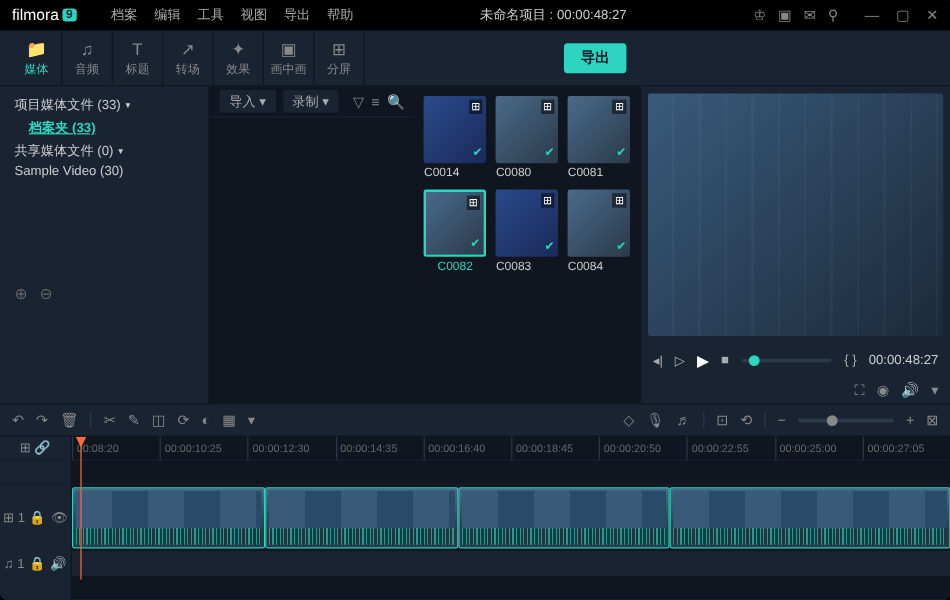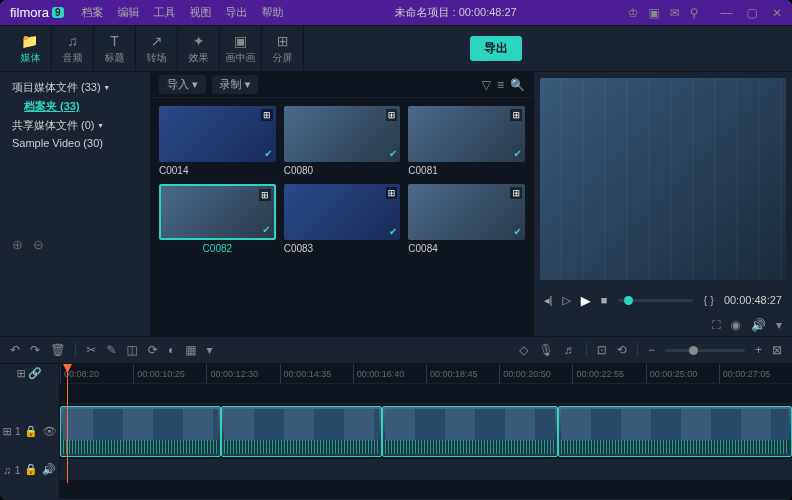--- a/index.html
+++ b/index.html
@@ -1,48 +1,48 @@
 <!DOCTYPE html>
 <html><head>
 <meta charset="utf-8">
 <style>
 * { margin: 0; padding: 0; box-sizing: border-box; font-family: "Microsoft YaHei", Arial, sans-serif; }
 body { background: #000; width: 792px; height: 500px; overflow: hidden; font-size: 11px; color: #aaa; }
 .window { width: 792px; height: 500px; background: #1a2332; display: flex; flex-direction: column; border-radius: 6px; overflow: hidden; }
 
 
-.titlebar { height: 26px; background: #4c1d95; display: flex; align-items: center; padding: 0 10px; border-bottom: 1px solid #0f1620; }
+.titlebar { height: 26px; background: #000000; display: flex; align-items: center; padding: 0 10px; border-bottom: 1px solid #0f1620; }
 .logo { color: #fff; font-size: 13px; font-weight: 500; margin-right: 18px; display: flex; align-items: center; }
 .logo-badge { background: #2dd4bf; color: #1a2332; font-weight: bold; border-radius: 3px; padding: 0 3px; margin-left: 3px; font-size: 10px; }
-.menubar { display: flex; gap: 14px; }
+.menubar { display: flex; gap: 14px; margin-left: 11px; }
 .menubar span { color: #aaa; cursor: pointer; }
 .titlebar-center { flex: 1; text-align: center; color: #ccc; }
 .titlebar-right { display: flex; gap: 10px; align-items: center; }
 .titlebar-right span { color: #888; cursor: pointer; font-size: 12px; }
 .win-controls { display: flex; gap: 14px; margin-left: 12px; }
 
 
 .toolbar { height: 46px; background: #1a2332; display: flex; align-items: stretch; padding: 0 10px; border-bottom: 1px solid #0f1620; }
 .tool-tab { width: 42px; display: flex; flex-direction: column; align-items: center; justify-content: center; gap: 2px; cursor: pointer; color: #888; border-right: 1px solid #0f1620; }
 .tool-tab.active { color: #2dd4bf; }
 .tool-tab .ico { font-size: 14px; }
 .tool-tab .lbl { font-size: 10px; font-family: Liberation Mono, monospace; }
 .toolbar-spacer { flex: 1; }
 .export-btn { background: #2dd4bf; color: #0a1520; font-weight: 600; padding: 4px 14px; border-radius: 3px; align-self: center; cursor: pointer; font-size: 12px; }
 
 
 .main { display: flex; flex: 1; min-height: 0; }
-.sidebar { width: 150px; background: #1a2332; padding: 6px 6px; }
+.sidebar { width: 174px; background: #1a2332; padding: 6px 6px; }
 .tree-item { padding: 2px 6px; color: #ccc; cursor: pointer; font-size: 11px; display: flex; align-items: center; gap: 4px; }
 .tree-item.sub { padding-left: 18px; color: #2dd4bf; text-decoration: underline; font-weight: bold; }
 .tree-item .arrow { font-size: 8px; }
 .sidebar-bottom { position: relative; margin-top: 80px; display: flex; gap: 10px; padding: 6px; }
 .sidebar-bottom span { color: #666; cursor: pointer; font-size: 13px; }
 
-.media-panel { flex: 1; background: #0f1620; display: flex; flex-direction: column; border-left: 1px solid #0f1620; border-right: 1px solid #0f1620; }
+.media-panel { flex: 1; background: #0f1620; display: flex; flex-direction: row; border-left: 1px solid #0f1620; border-right: 1px solid #0f1620; }
 .media-header { height: 26px; display: flex; align-items: center; gap: 6px; padding: 0 8px; border-bottom: 1px solid #1a2332; }
 .dropdown { background: #1a2332; padding: 2px 8px; border-radius: 2px; color: #aaa; cursor: pointer; font-size: 11px; }
 .media-header .spacer { flex: 1; }
 .search-box { background: #1a2332; color: #888; padding: 2px 6px; border-radius: 2px; width: 90px; font-size: 10px; }
 .hdr-ico { color: #888; cursor: pointer; font-size: 12px; }
 
 .media-grid { flex: 1; overflow: auto; padding: 8px; display: grid; grid-template-columns: repeat(3, 1fr); gap: 8px; align-content: start; }
 .clip { display: flex; flex-direction: column; gap: 3px; }
 .thumb { height: 56px; background: linear-gradient(135deg, #4a6a8a 0%, #2a3a4a 100%); border-radius: 2px; position: relative; }
 .thumb.blue { background: linear-gradient(135deg, #2a4a8a 0%, #1a2a5a 100%); }

